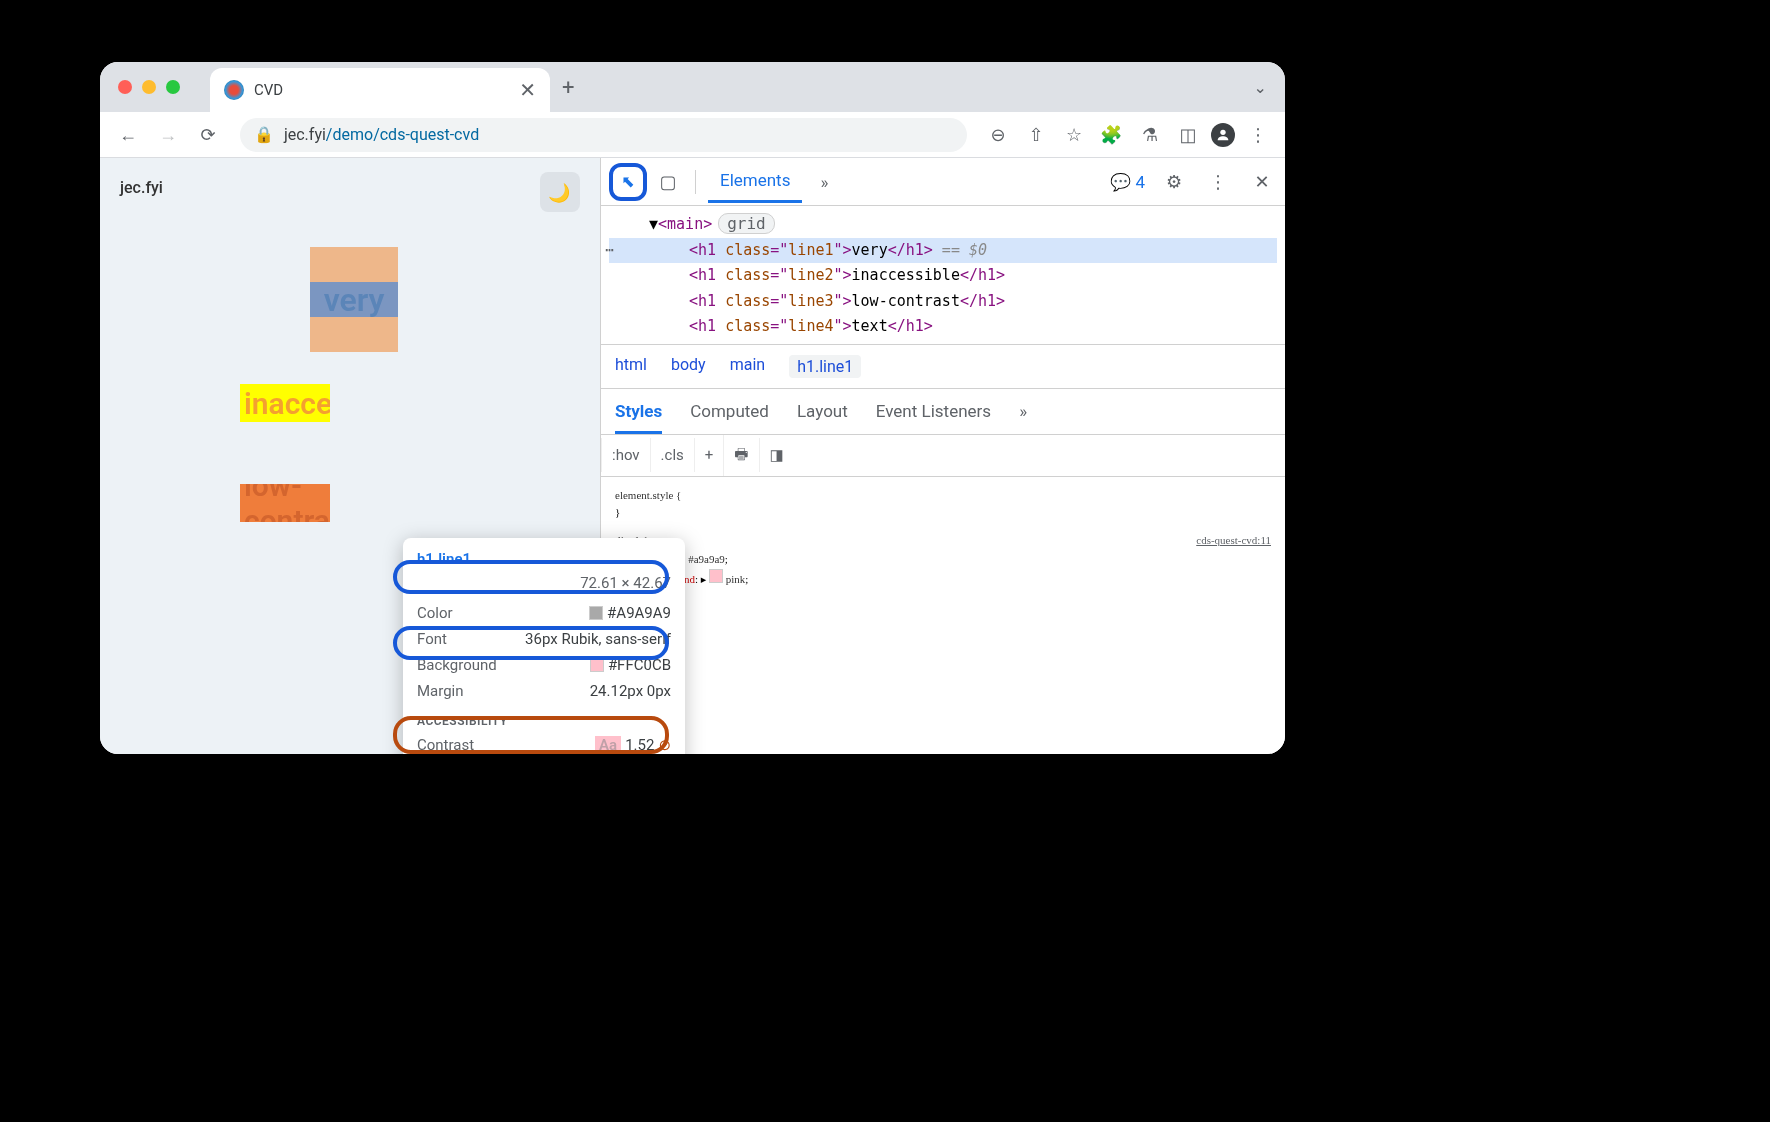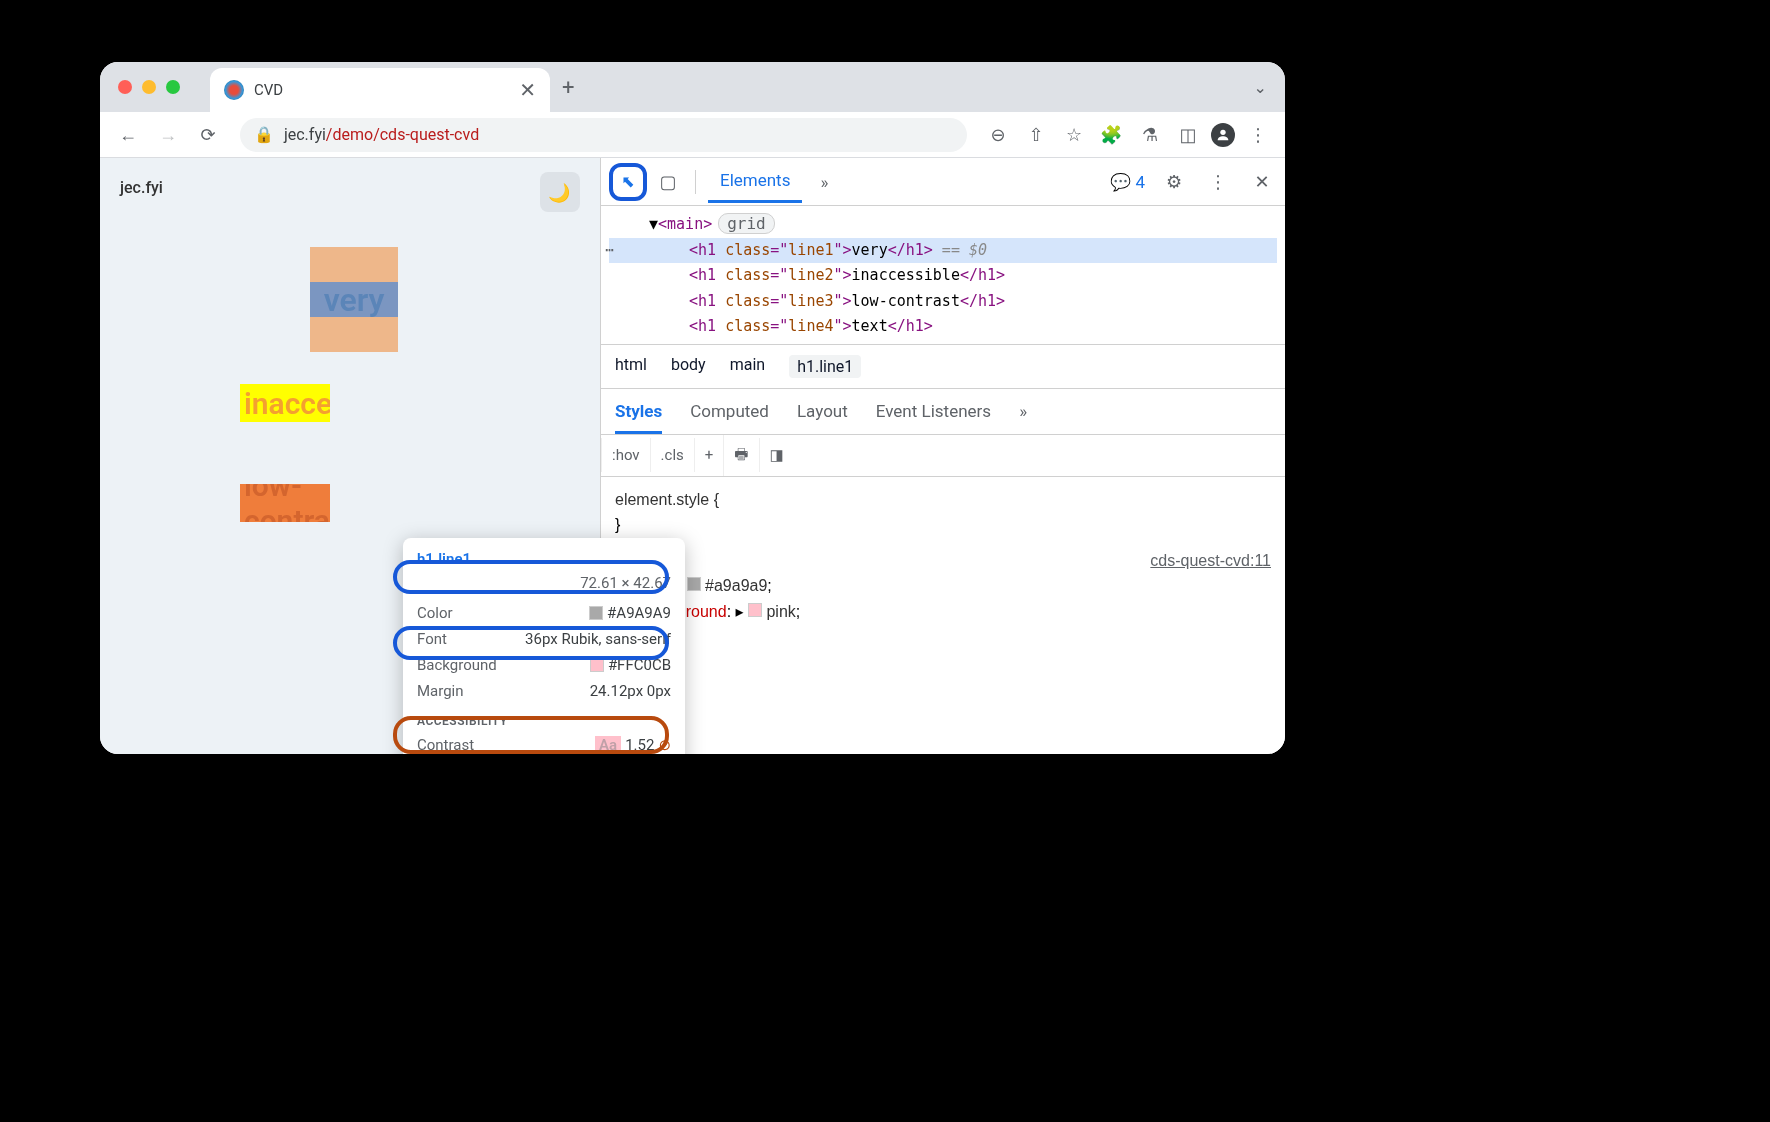--- a/index.html
+++ b/index.html
@@ -16,21 +16,21 @@
 .tab-title { font-size: 15px; color: #3c4043; flex: 1; }
 .tab-close { font-size: 20px; color: #5f6368; cursor: pointer; }
 .new-tab { margin-left: 12px; font-size: 22px; color: #5f6368; }
 .tab-dropdown { margin-left: auto; color: #5f6368; }
 .toolbar { height: 46px; background: #fff; display: flex; align-items: center; padding: 0 12px; gap: 8px; border-bottom: 1px solid #dadce0; }
 .nav-btn { width: 32px; height: 32px; display: flex; align-items: center; justify-content: center; color: #5f6368; font-size: 18px; }
 .nav-btn.disabled { opacity: 0.4; }
 .addressbar { flex: 1; background: #f1f3f4; border-radius: 20px; height: 34px; display: flex; align-items: center; padding: 0 14px; gap: 10px; margin: 0 8px; }
 .lock-icon { color: #5f6368; }
 .url { color: #3c4043; font-size: 16px; }
-.url-fade { color: #b91c1c; }
+.url-fade { color: #0369a1; }
 .toolbar-icon { width: 30px; height: 30px; display: flex; align-items: center; justify-content: center; color: #5f6368; font-size: 18px; }
 .avatar-circle { width: 24px; height: 24px; border-radius: 50%; background: #3c4043; display: flex; align-items: center; justify-content: center; }
 .content-area { display: flex; height: calc(100% - 96px); }
 .page-pane { width: 500px; background: #edf2f6; position: relative; padding: 20px; }
 .site-name { font-size: 16px; color: #333; font-weight: 500; }
 .dark-toggle { position: absolute; right: 20px; top: 14px; width: 40px; height: 40px; background: #dde2e7; border-radius: 8px; display: flex; align-items: center; justify-content: center; font-size: 18px; }
 .demo-block { position: relative; margin-top: 50px; margin-left: 120px; }
 .line1-box { width: 88px; height: 105px; background: #eeb78a; display: flex; flex-direction: column; margin-left: 70px; }
 .line1-stripe { height: 35px; background: #eeb78a; }
 .line1-text { height: 35px; background: #7b96c1; color: #5b85b8; font-size: 32px; font-weight: 600; display: flex; align-items: center; justify-content: center; }
@@ -60,29 +60,29 @@
 .dom-tree { padding: 4px 8px; font-family: Menlo, monospace; font-size: 15px; line-height: 1.7; }
 .dom-line { white-space: nowrap; padding-left: var(--indent, 0); }
 .dom-line.selected { background: #d5e5fb; position: relative; }
 .dom-line.selected::before { content: '⋯'; position: absolute; left: -4px; color: #5f6368; }
 .dom-tag { color: #881280; }
 .dom-attr { color: #994500; }
 .dom-text { color: #000; }
 .dom-eq { color: #888; font-style: italic; }
 .grid-badge { background: #f1f3f4; border: 1px solid #d0d0d0; border-radius: 10px; padding: 0 8px; font-size: 16px; color: #5f6368; margin-left: 6px; }
 .breadcrumb { display: flex; gap: 24px; padding: 10px 14px; border-top: 1px solid #d0d0d0; font-size: 16px; }
-.bc-item { color: #0f172a; }
+.bc-item { color: #1d4ed8; }
 .bc-item.active { background: #f1f3f4; padding: 2px 8px; border-radius: 4px; }
 .styles-tabs { display: flex; gap: 28px; padding: 12px 14px 0; border-top: 1px solid #d0d0d0; font-size: 17px; }
 .st-tab { color: #5f6368; padding-bottom: 10px; }
 .st-tab.active { color: #1a73e8; border-bottom: 3px solid #1a73e8; font-weight: 700; }
 .filter-bar { display: flex; align-items: center; border-top: 1px solid #d0d0d0; border-bottom: 1px solid #d0d0d0; }
 .filter-input { flex: 1; padding: 10px 14px; border: none; font-size: 16px; color: #888; }
 .filter-btn { padding: 8px 10px; color: #5f6368; font-size: 15px; border-left: 1px solid #eee; }
-.styles-pane { padding: 10px 14px; font-family: Liberation Sans, sans-serif; font-size: 16px; line-height: 1.6; }
+.styles-pane { padding: 10px 14px; font-family: Liberation Serif, serif; font-size: 11px; line-height: 1.6; }
 .css-selector { color: #333; }
 .css-link { float: right; color: #5f6368; text-decoration: underline; }
 .css-prop { color: #c80000; margin-left: 28px; }
 .css-val { color: #333; }
 </style>
 </head>
 <body>
 
 <div class="browser-window">
   <div class="titlebar">

